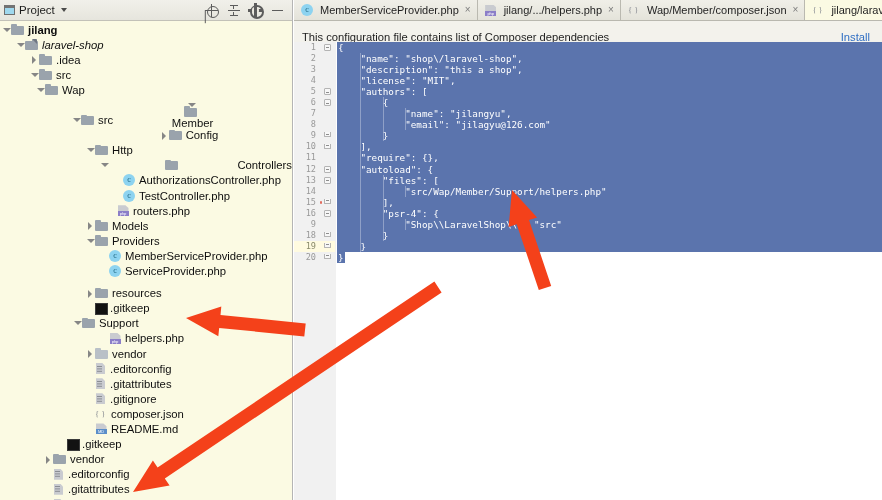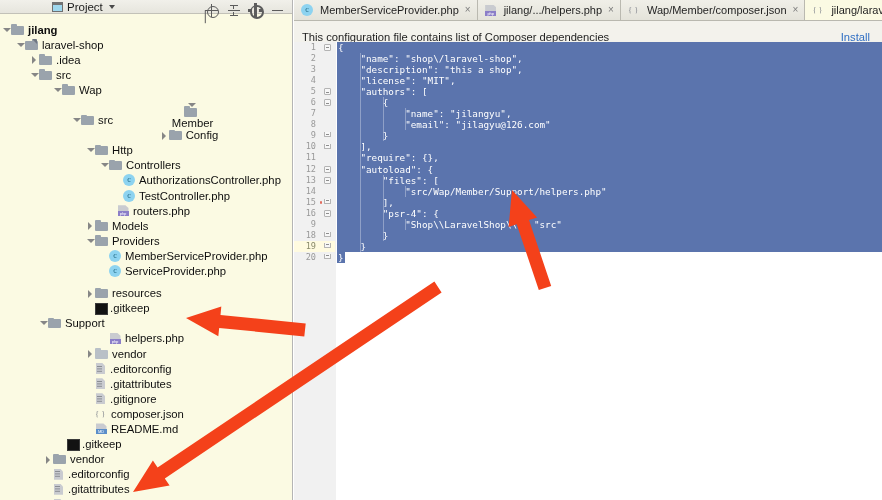--- a/index.html
+++ b/index.html
@@ -15,24 +15,24 @@
 
   
   #project-panel {
     position: absolute; left: 0; top: 0;
     width: 293px; height: 500px;
     background: #fbfae3;
     border-right: 1px solid #b5b5b5;
   }
   #project-toolbar {
     position: relative;
-    height: 14px;
+    height: 21px;
     background: linear-gradient(#f1f0ea, #e6e5dd);
     border-bottom: 1px solid #c2c1b8;
-    display: flex; align-items: center; padding-left: 48px;
+    display: flex; align-items: center;
   }
   .proj-title-wrap { display: flex; align-items: center; gap: 4px; padding-left: 4px; }
   .proj-sq {
     width: 11px; height: 10px;
     background: #9fd8ee;
     border: 1px solid #6f6f6f;
     border-top-width: 3px; border-top-color: #737373;
   }
   .proj-label { font-size: 11.5px; color: #1c1c1c; }
   .caret-dn {
@@ -332,36 +332,36 @@
           </span>
       </div>
     </div>
 
     <div id="tree">
         <div class="trow" style="padding-left: 2px; font-weight: bold;">
           <span class="twist open"></span>
           <span class="ficon i-folder"></span>
           <span class="tlabel">jilang</span>
         </div>
-        <div class="trow" style="padding-left: 16px;">
+        <div class="trow" style="padding-left: 16px; font-style: italic;">
           <span class="twist open"></span>
           <span class="ficon i-folder mod"></span>
           <span class="tlabel">laravel-shop</span>
         </div>
         <div class="trow" style="padding-left: 30px;">
           <span class="twist closed"></span>
           <span class="ficon i-folder"></span>
           <span class="tlabel">.idea</span>
         </div>
         <div class="trow" style="padding-left: 30px;">
           <span class="twist open"></span>
           <span class="ficon i-folder"></span>
           <span class="tlabel">src</span>
         </div>
-        <div class="trow" style="padding-left: 53px;">
+        <div class="trow" style="padding-left: 36px;">
           <span class="twist open"></span>
           <span class="ficon i-folder"></span>
           <span class="tlabel">Wap</span>
         </div>
         <div class="trow" style="padding-left: 92px; flex-direction: column;">
           <span class="twist open"></span>
           <span class="ficon i-folder"></span>
           <span class="tlabel">Member</span>
         </div>
         <div class="trow" style="padding-left: 72px;">
@@ -372,21 +372,21 @@
         <div class="trow" style="padding-left: 86px; justify-content: center;">
           <span class="twist closed"></span>
           <span class="ficon i-folder"></span>
           <span class="tlabel">Config</span>
         </div>
         <div class="trow" style="padding-left: 86px;">
           <span class="twist open"></span>
           <span class="ficon i-folder"></span>
           <span class="tlabel">Http</span>
         </div>
-        <div class="trow" style="padding-left: 100px;">
+        <div class="trow" style="padding-left: 100px; justify-content: space-between;">
           <span class="twist open"></span>
           <span class="ficon i-folder"></span>
           <span class="tlabel">Controllers</span>
         </div>
         <div class="trow" style="padding-left: 114px;">
           <span class="twist"></span>
           <span class="ficon i-class">c</span>
           <span class="tlabel">AuthorizationsController.php</span>
         </div>
         <div class="trow" style="padding-left: 114px;">
@@ -422,21 +422,21 @@
         <div class="trow" style="padding-left: 86px; margin-top: 7px;">
           <span class="twist closed"></span>
           <span class="ficon i-folder"></span>
           <span class="tlabel">resources</span>
         </div>
         <div class="trow" style="padding-left: 86px;">
           <span class="twist"></span>
           <span class="ficon i-blk"></span>
           <span class="tlabel">.gitkeep</span>
         </div>
-        <div class="trow" style="padding-left: 39px;">
+        <div class="trow" style="padding-left: 73px;">
           <span class="twist open"></span>
           <span class="ficon i-folder"></span>
           <span class="tlabel">Support</span>
         </div>
         <div class="trow" style="padding-left: 100px;">
           <span class="twist"></span>
           <span class="ficon i-php"></span>
           <span class="tlabel">helpers.php</span>
         </div>
         <div class="trow" style="padding-left: 86px;">

